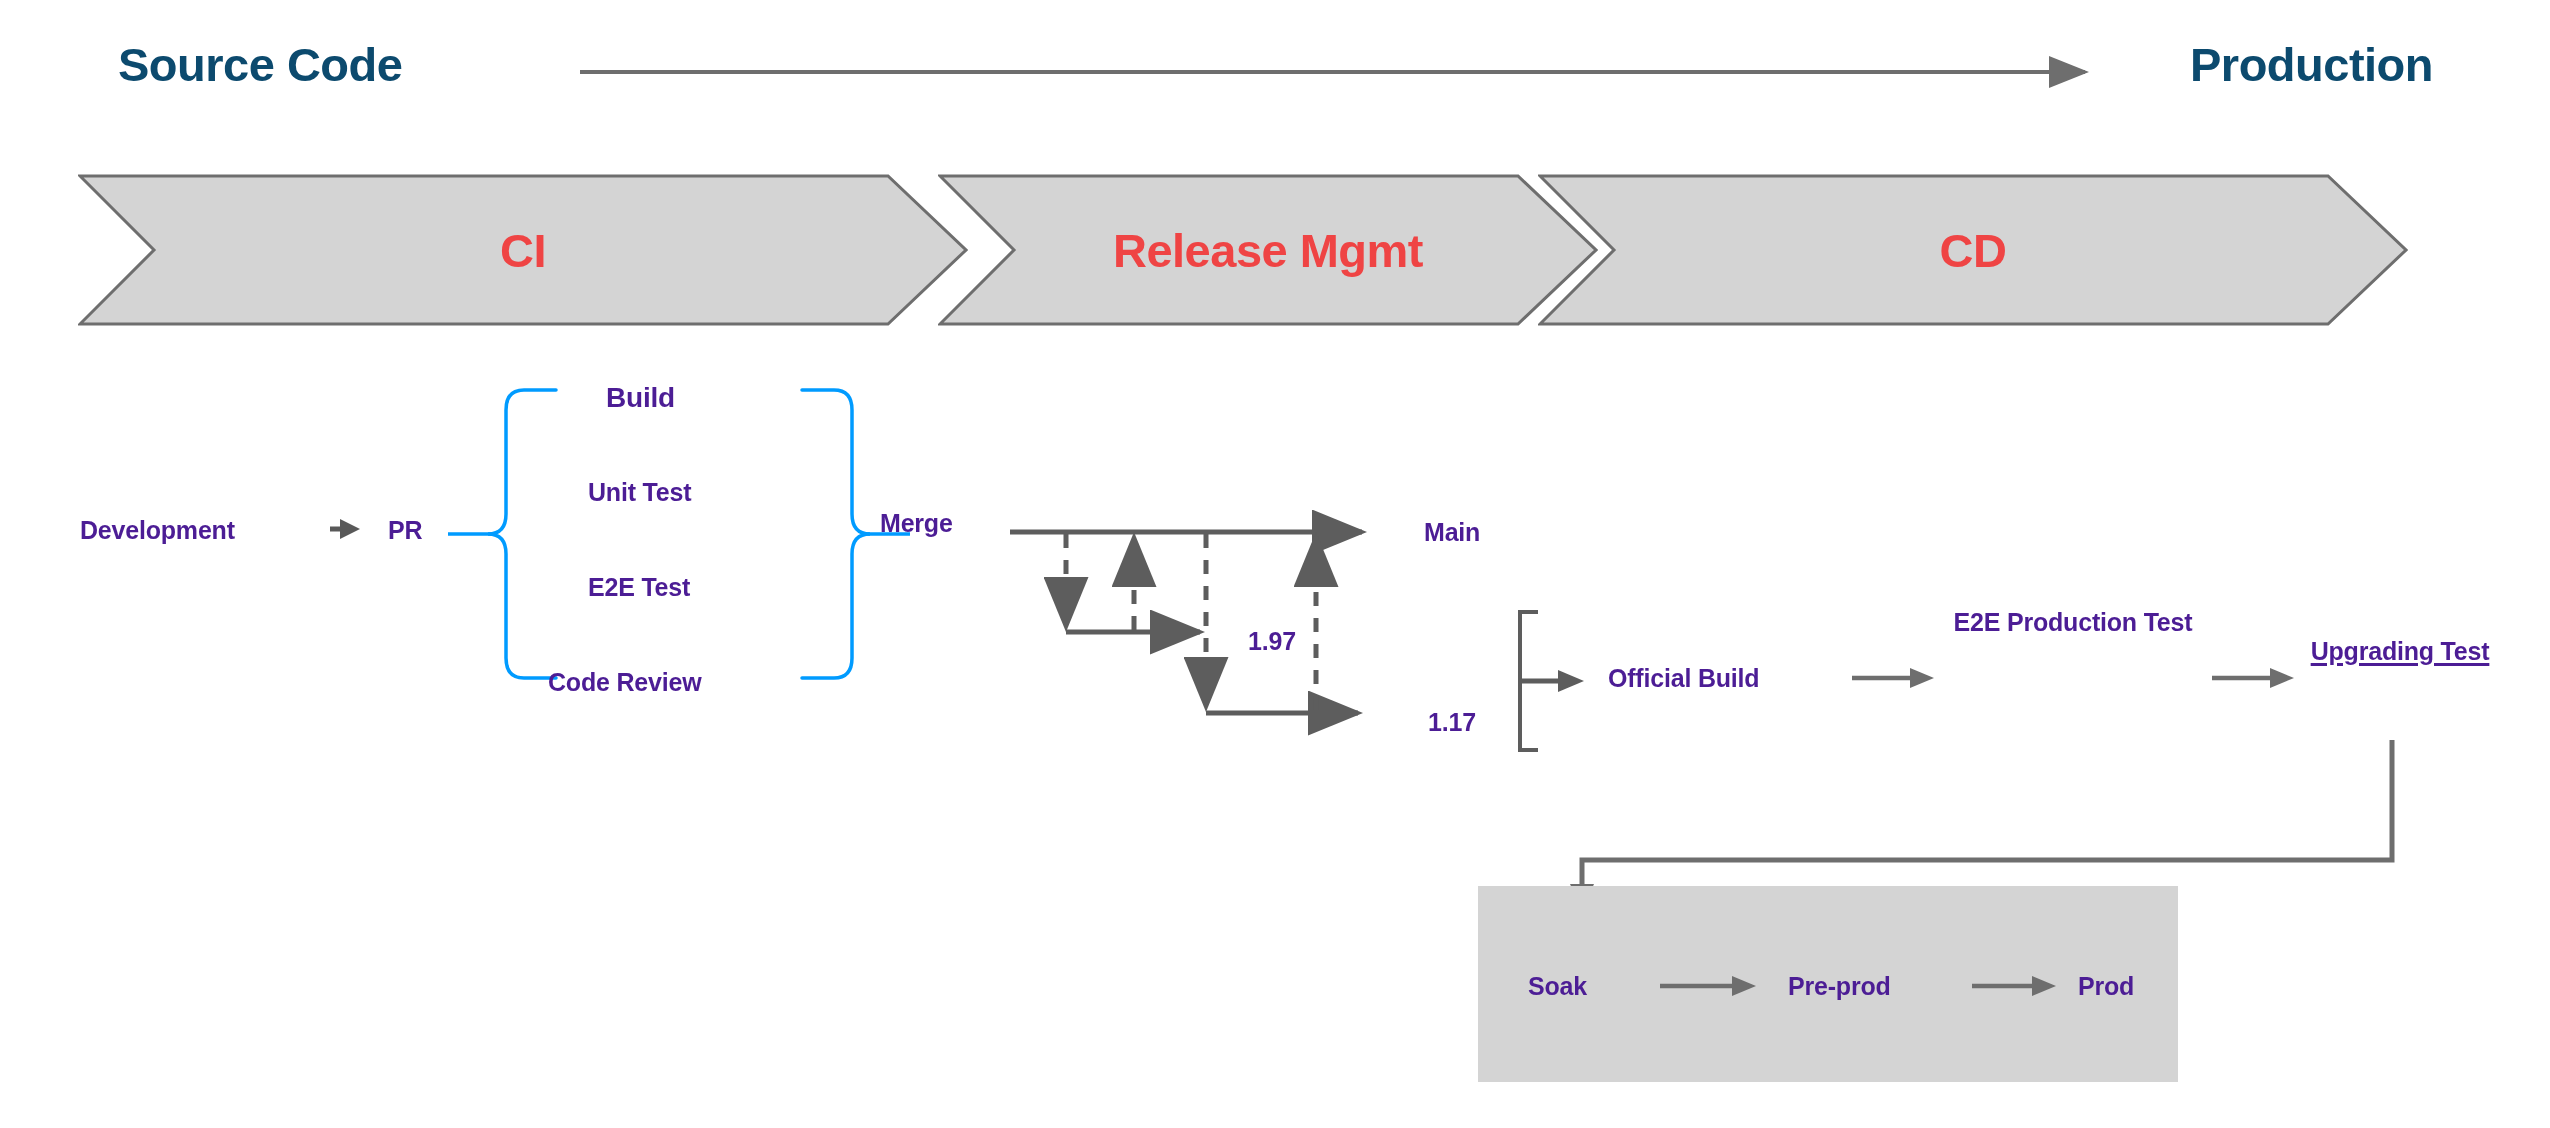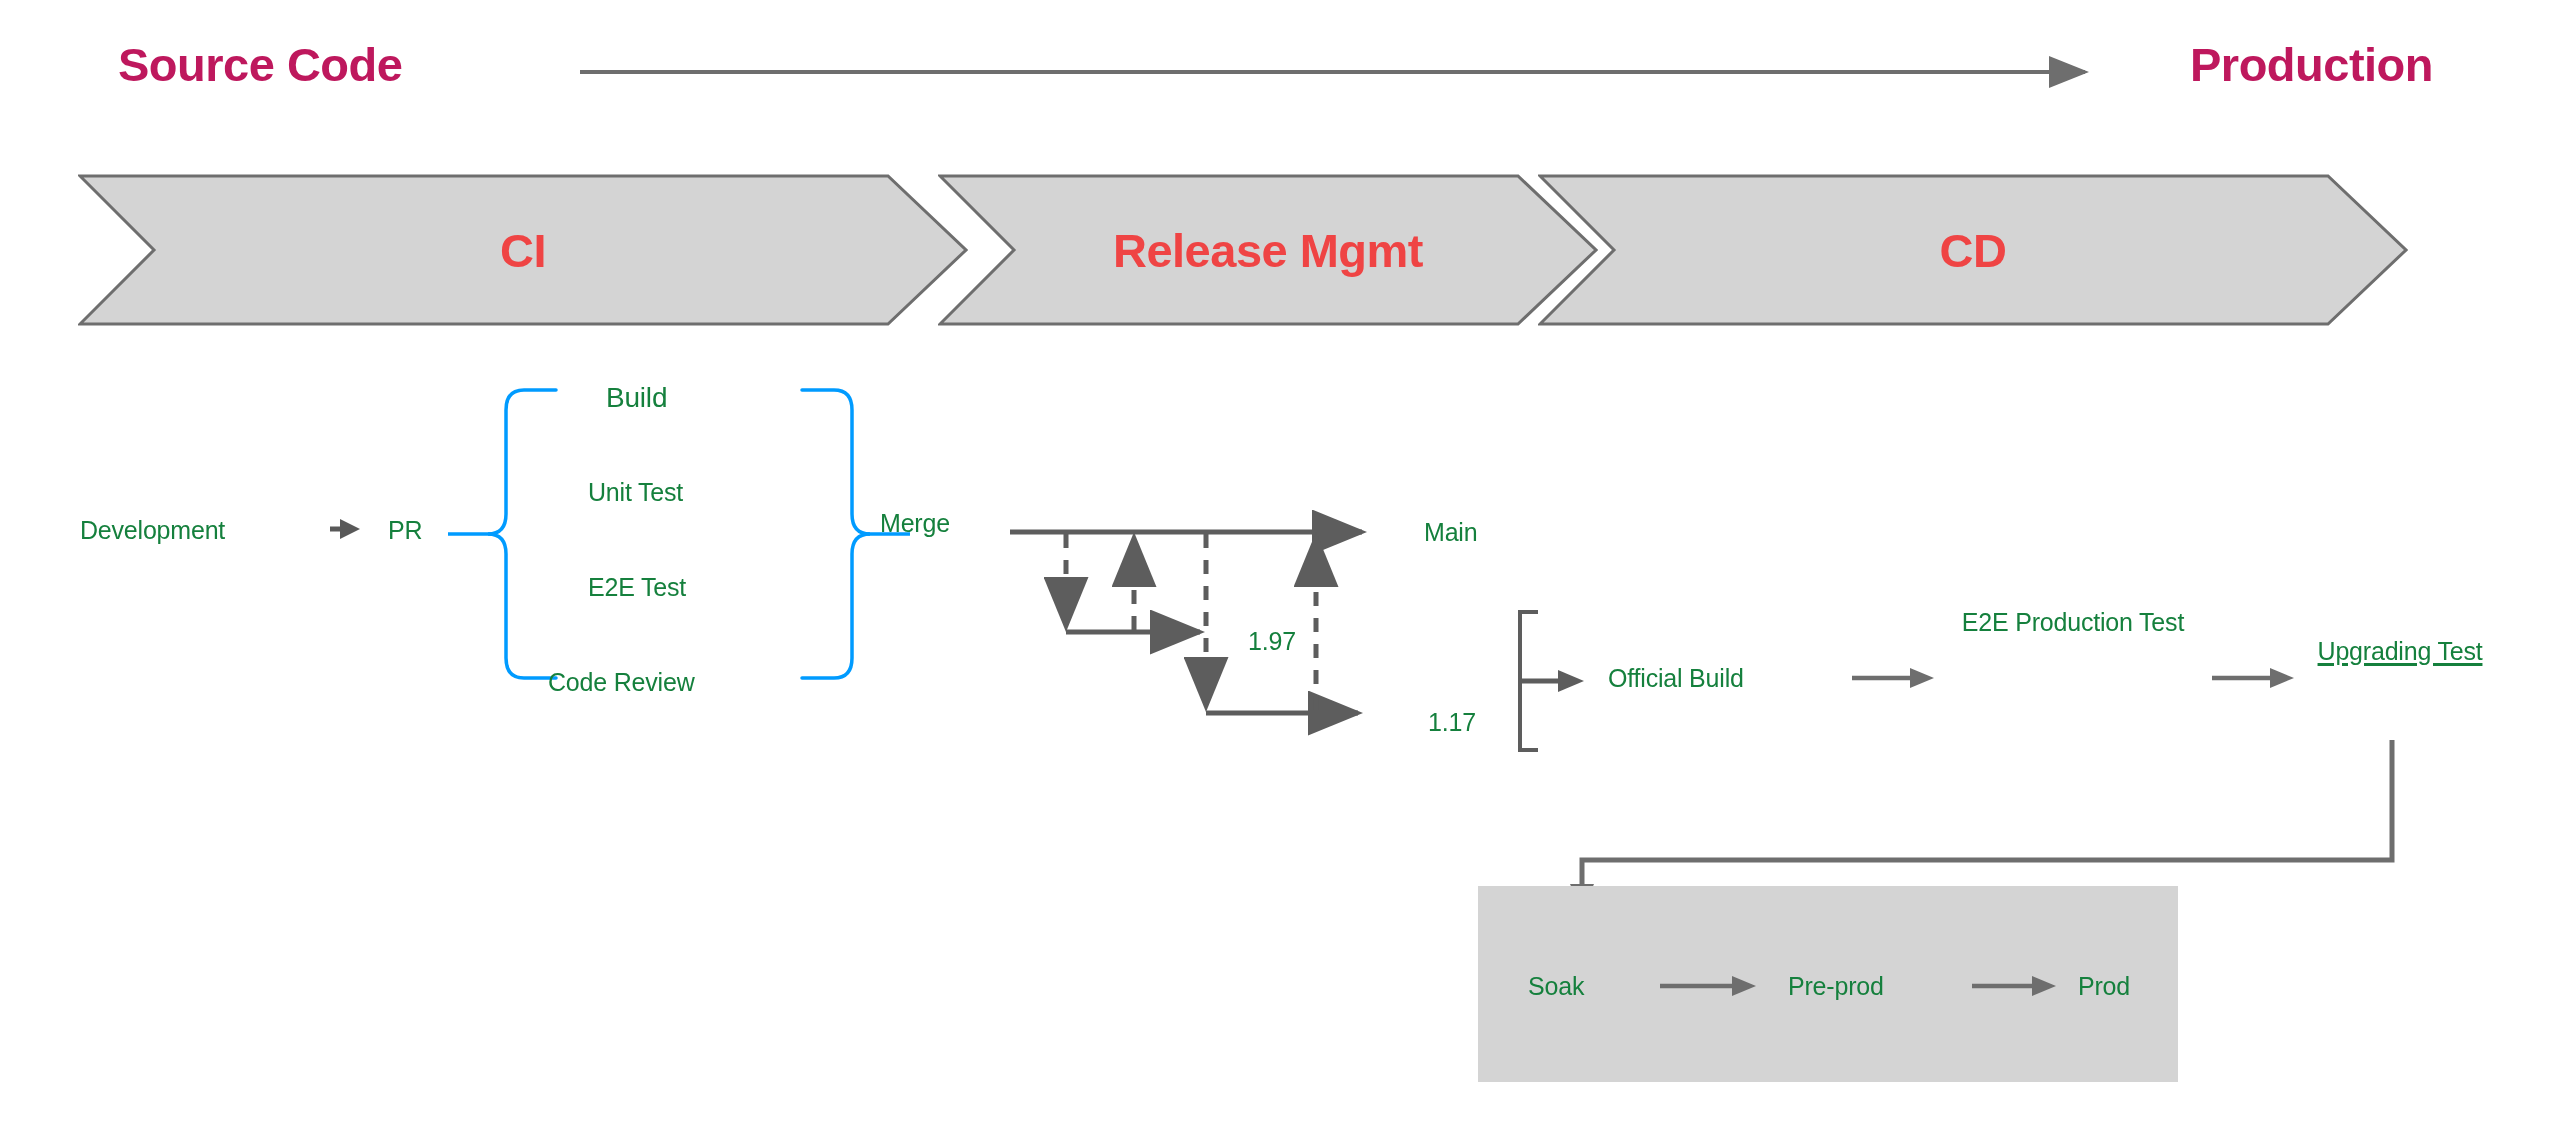--- a/index.html
+++ b/index.html
@@ -16,21 +16,21 @@
     width: 2550px;
     height: 1128px;
     background: #ffffff;
     overflow: hidden;
   }
   .abs { position: absolute; }
 
   
   .hdr-label {
     font-weight: bold;
-    color: #be185d;
+    color: #0c4a6e;
     white-space: nowrap;
     letter-spacing: -0.5px;
   }
   #source-code-label {
     left: 118px; top: 37px;
     font-size: 47px;
   }
   #production-label {
     left: 2190px; top: 37px;
     font-size: 47px;
@@ -45,22 +45,22 @@
     text-align: center;
     font-size: 47px;
     font-weight: bold;
     color: #ef4444;
     letter-spacing: -0.5px;
     pointer-events: none;
   }
 
   
   .node-text {
-    font-weight: normal;
-    color: #15803d;
+    font-weight: bold;
+    color: #4c1d95;
     white-space: nowrap;
     font-size: 25px;
     letter-spacing: -0.2px;
   }
   .node-text.big { font-size: 28px; }
   .node-text.center { text-align: center; white-space: normal; line-height: 1.12; }
   .node-text.underline { text-decoration: underline; text-decoration-thickness: 3px; text-underline-offset: 3px; }
 
   
   #cd-stage-box {

